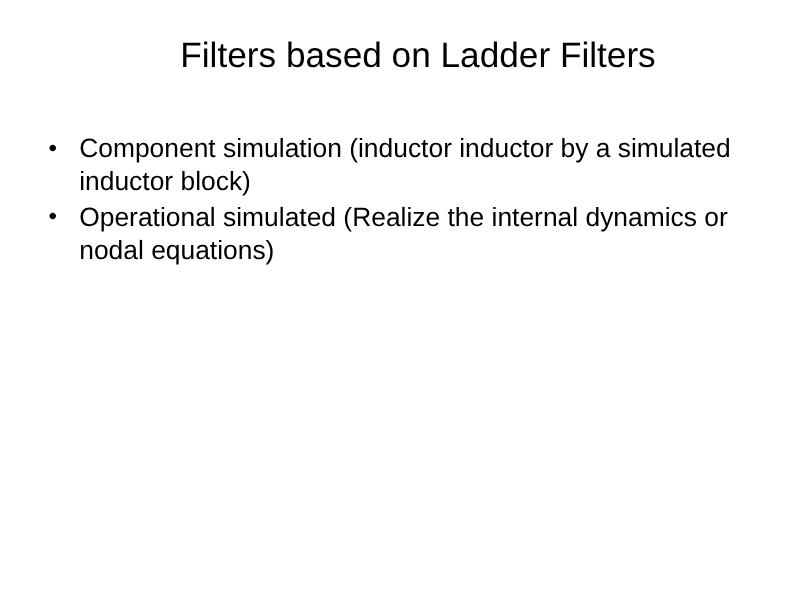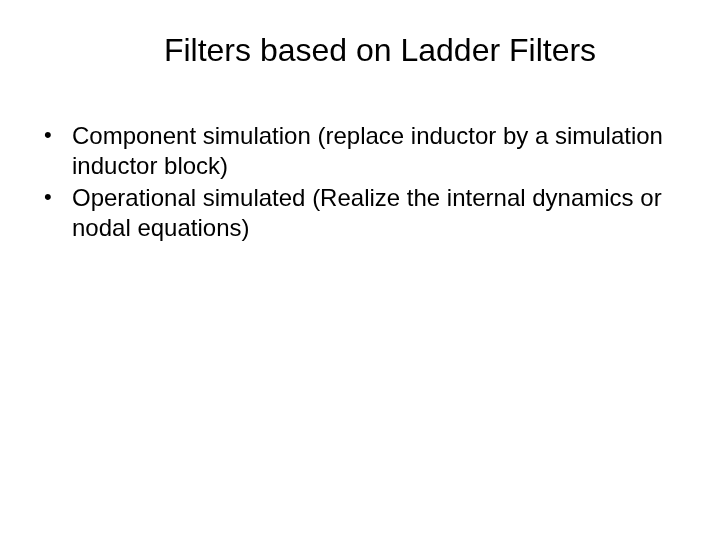--- a/index.html
+++ b/index.html
@@ -47,16 +47,16 @@
       top: 0;
       font-size: 22px;
     }
   </style>
 </head>
 <body>
 
 <div class="slide">
   <h1 class="title">Filters based on Ladder Filters</h1>
   <ul class="bullets">
-    <li>Component simulation (replace inductor by a simulation inductor block)</li>
+    <li>Component simulation (inductor inductor by a simulated inductor block)</li>
     <li>Operational simulated (Realize the internal dynamics or nodal equations)</li>
   </ul>
 </div>
 
 </body></html>

